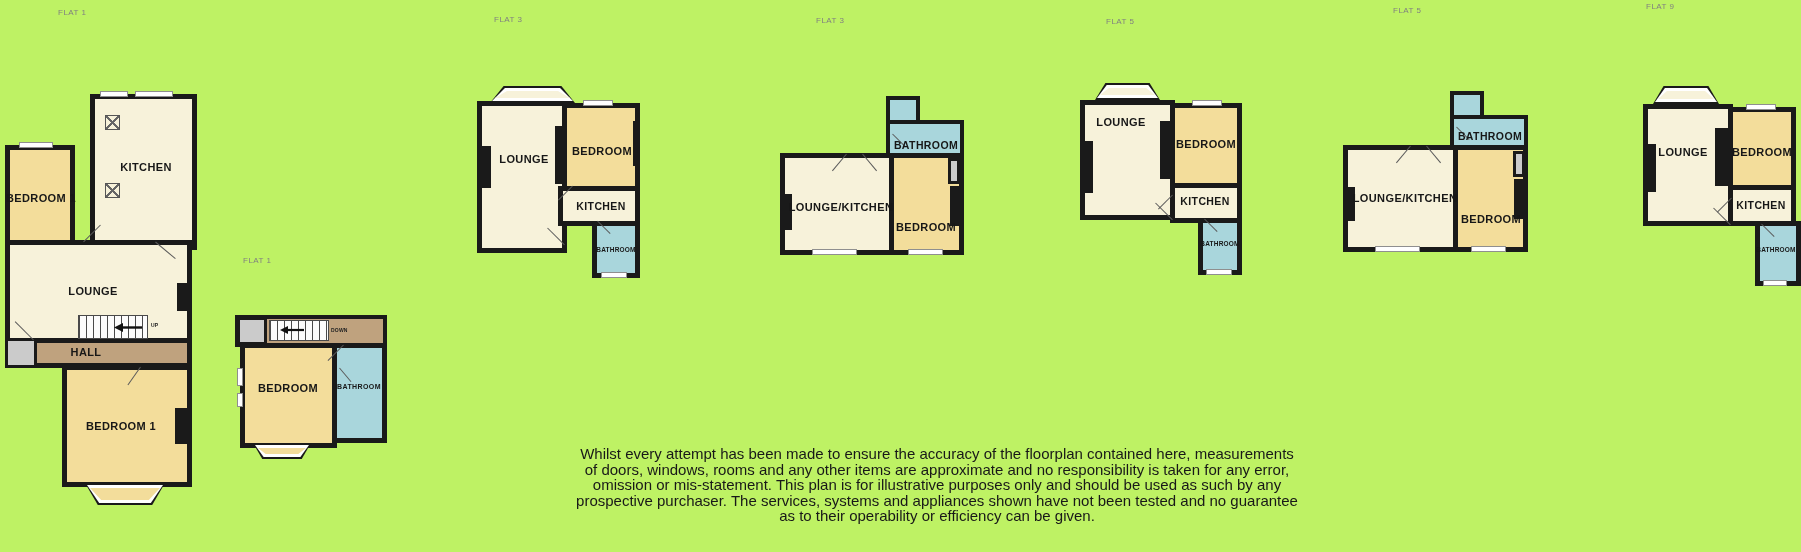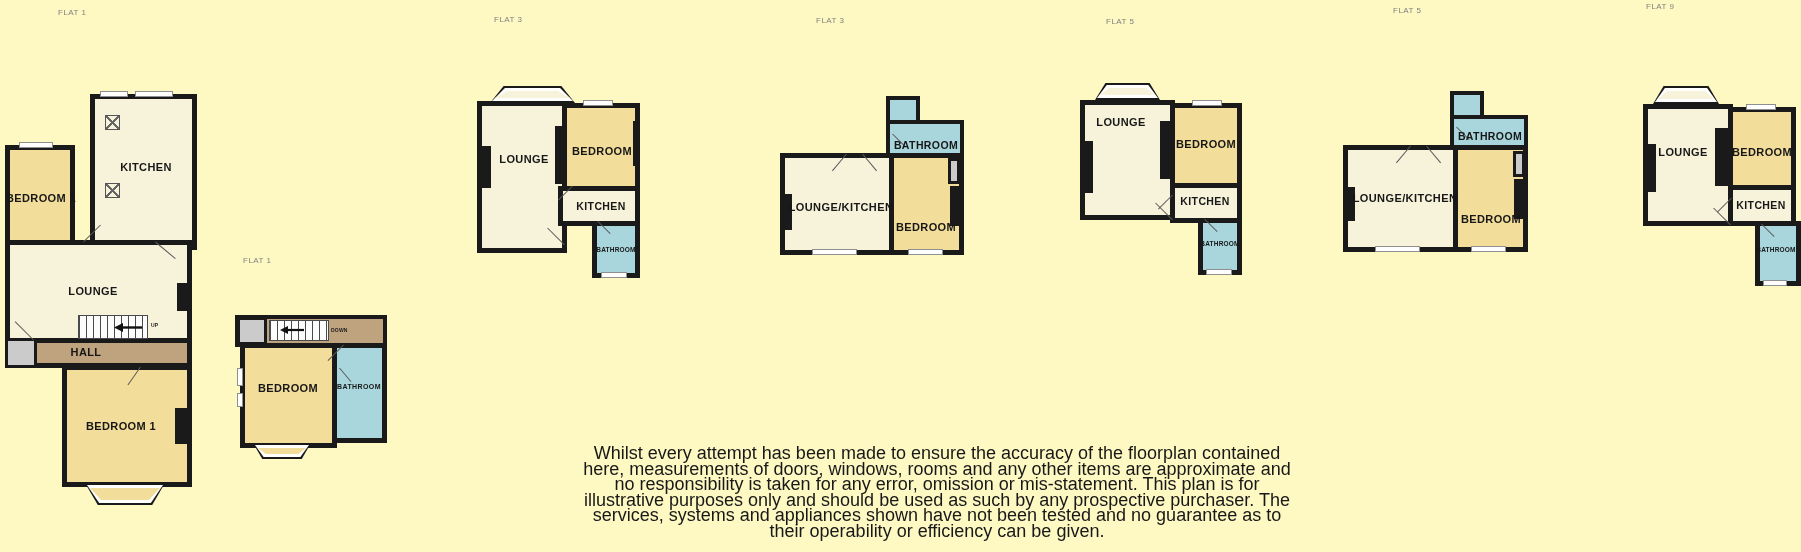--- a/index.html
+++ b/index.html
@@ -1,16 +1,16 @@
 <!DOCTYPE html>
 <html><head>
 <meta charset="utf-8">
 <style>
   html,body{margin:0;padding:0;background:#ffffff;}
-  #canvas{position:relative;width:1801px;height:552px;background:#fef9c3;overflow:hidden;
+  #canvas{position:relative;width:1801px;height:552px;background:#bef264;overflow:hidden;
           font-family:"Liberation Sans", sans-serif;}
   .flat{position:absolute;}
   .room{position:absolute;box-sizing:border-box;border:5px solid #1a1a1a;}
   .b4{border-width:4px;}
   .cream{background:#f7f2da;}
   .yellow{background:#f3dd9b;}
   .blue{background:#a9d6dc;}
   .brown{background:#bfa27e;}
   .grayblk{position:absolute;box-sizing:border-box;background:#cbcbcb;border:3px solid #1a1a1a;}
   .blackblk{position:absolute;background:#1a1a1a;}
@@ -33,21 +33,21 @@
   .bay i{position:absolute;display:block;}
   .bay .b1{inset:0;background:#1a1a1a;}
   .bay .b2{inset:2px;background:#ffffff;}
   .bay .b3{inset:5px;}
   .bay.up i{clip-path:polygon(0 100%,16% 0,84% 0,100% 100%);}
   .bay.down i{clip-path:polygon(0 0,100% 0,84% 100%,16% 100%);}
   .fillyellow{background:#f3dd9b;}
   .fillcream{background:#f7f2da;}
   .stair-dir{position:absolute;font-size:5px;font-weight:bold;color:#222;letter-spacing:.2px;}
   .disclaimer{position:absolute;left:575px;top:446px;width:724px;text-align:center;color:#181818;
-              font-size:18px;line-height:15.6px;}
+              font-size:15px;line-height:15.6px;}
   .disclaimer p{margin:0;}
   svg.arrow{position:absolute;}
 </style>
 </head>
 <body>
 
 <div id="canvas">
 
   <div class="flat-label" style="left:58px;top:8px">FLAT 1</div>
   <div class="flat-label" style="left:243px;top:256px">FLAT 1</div>

